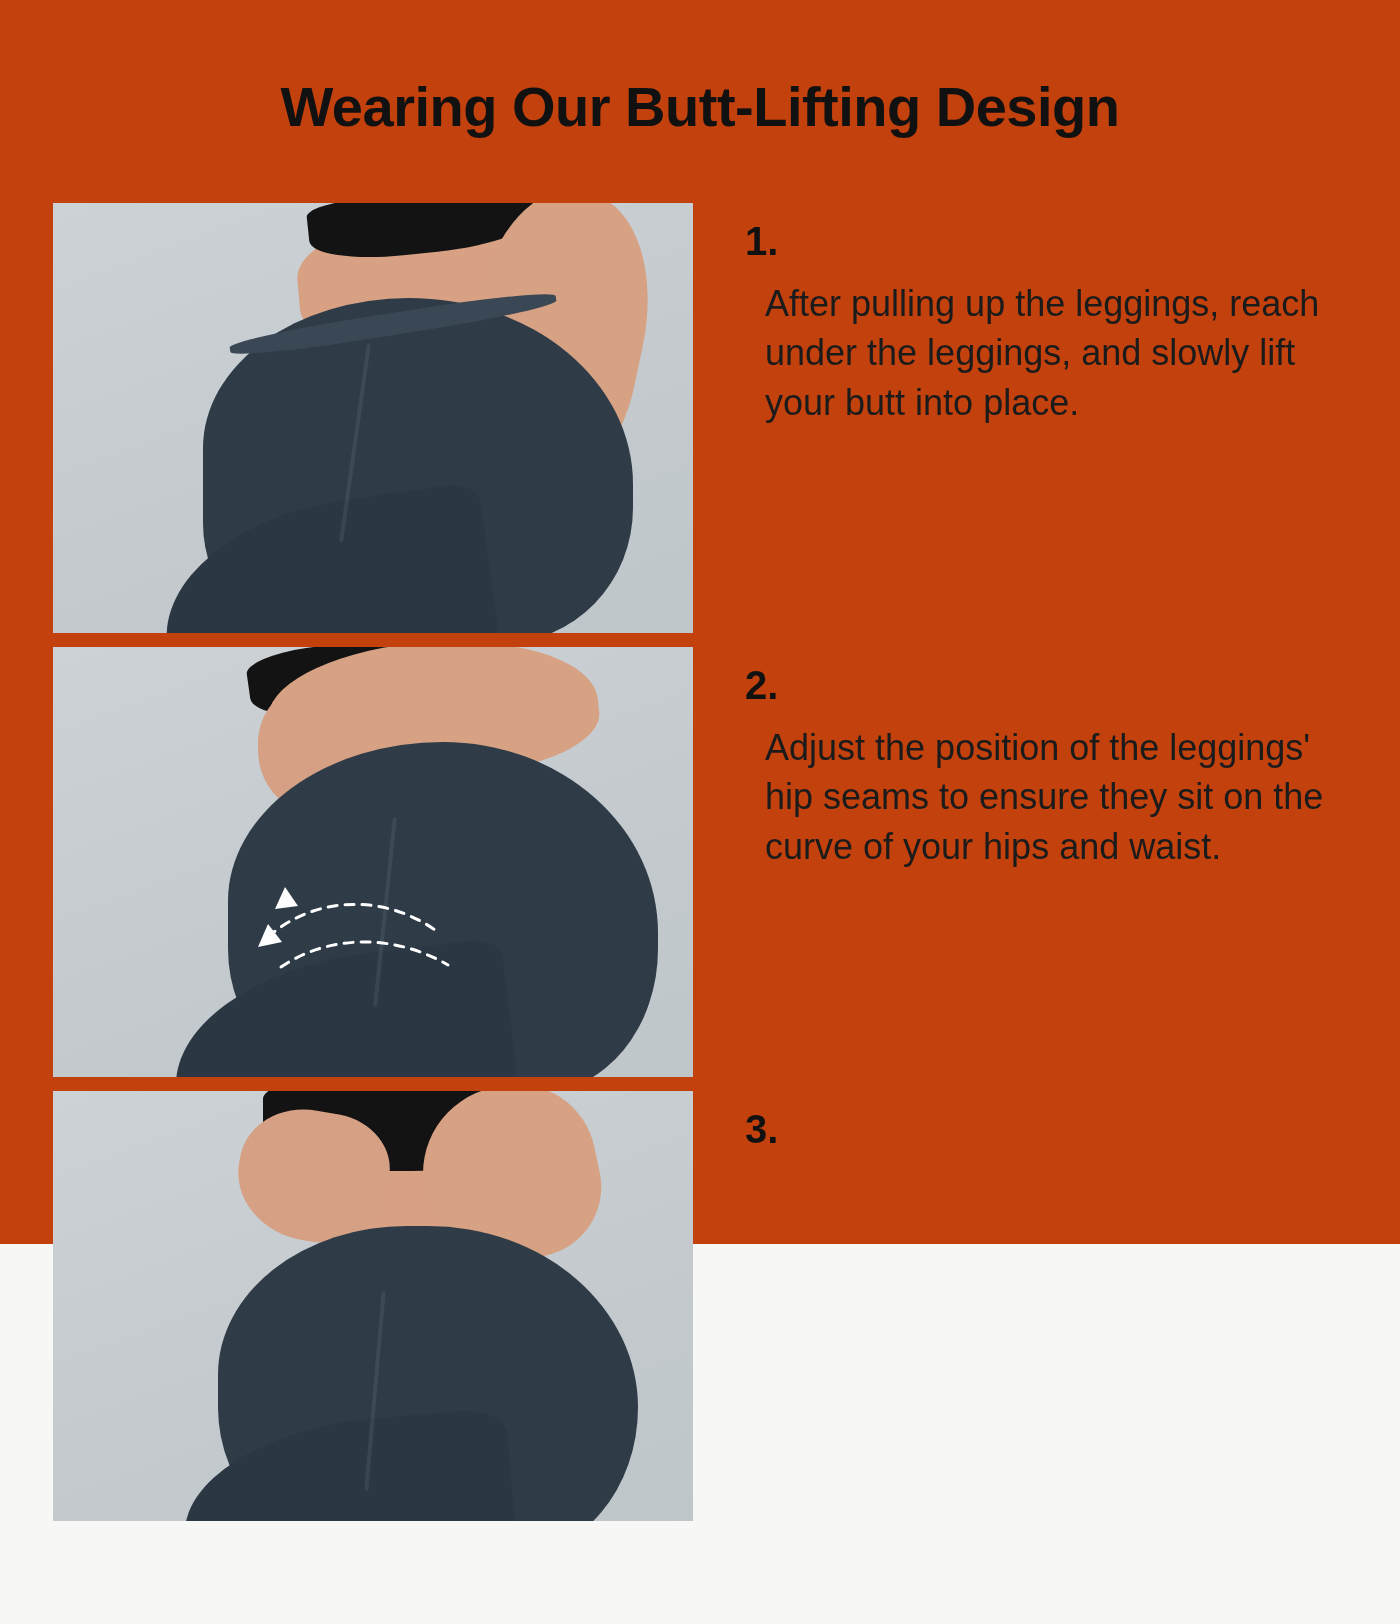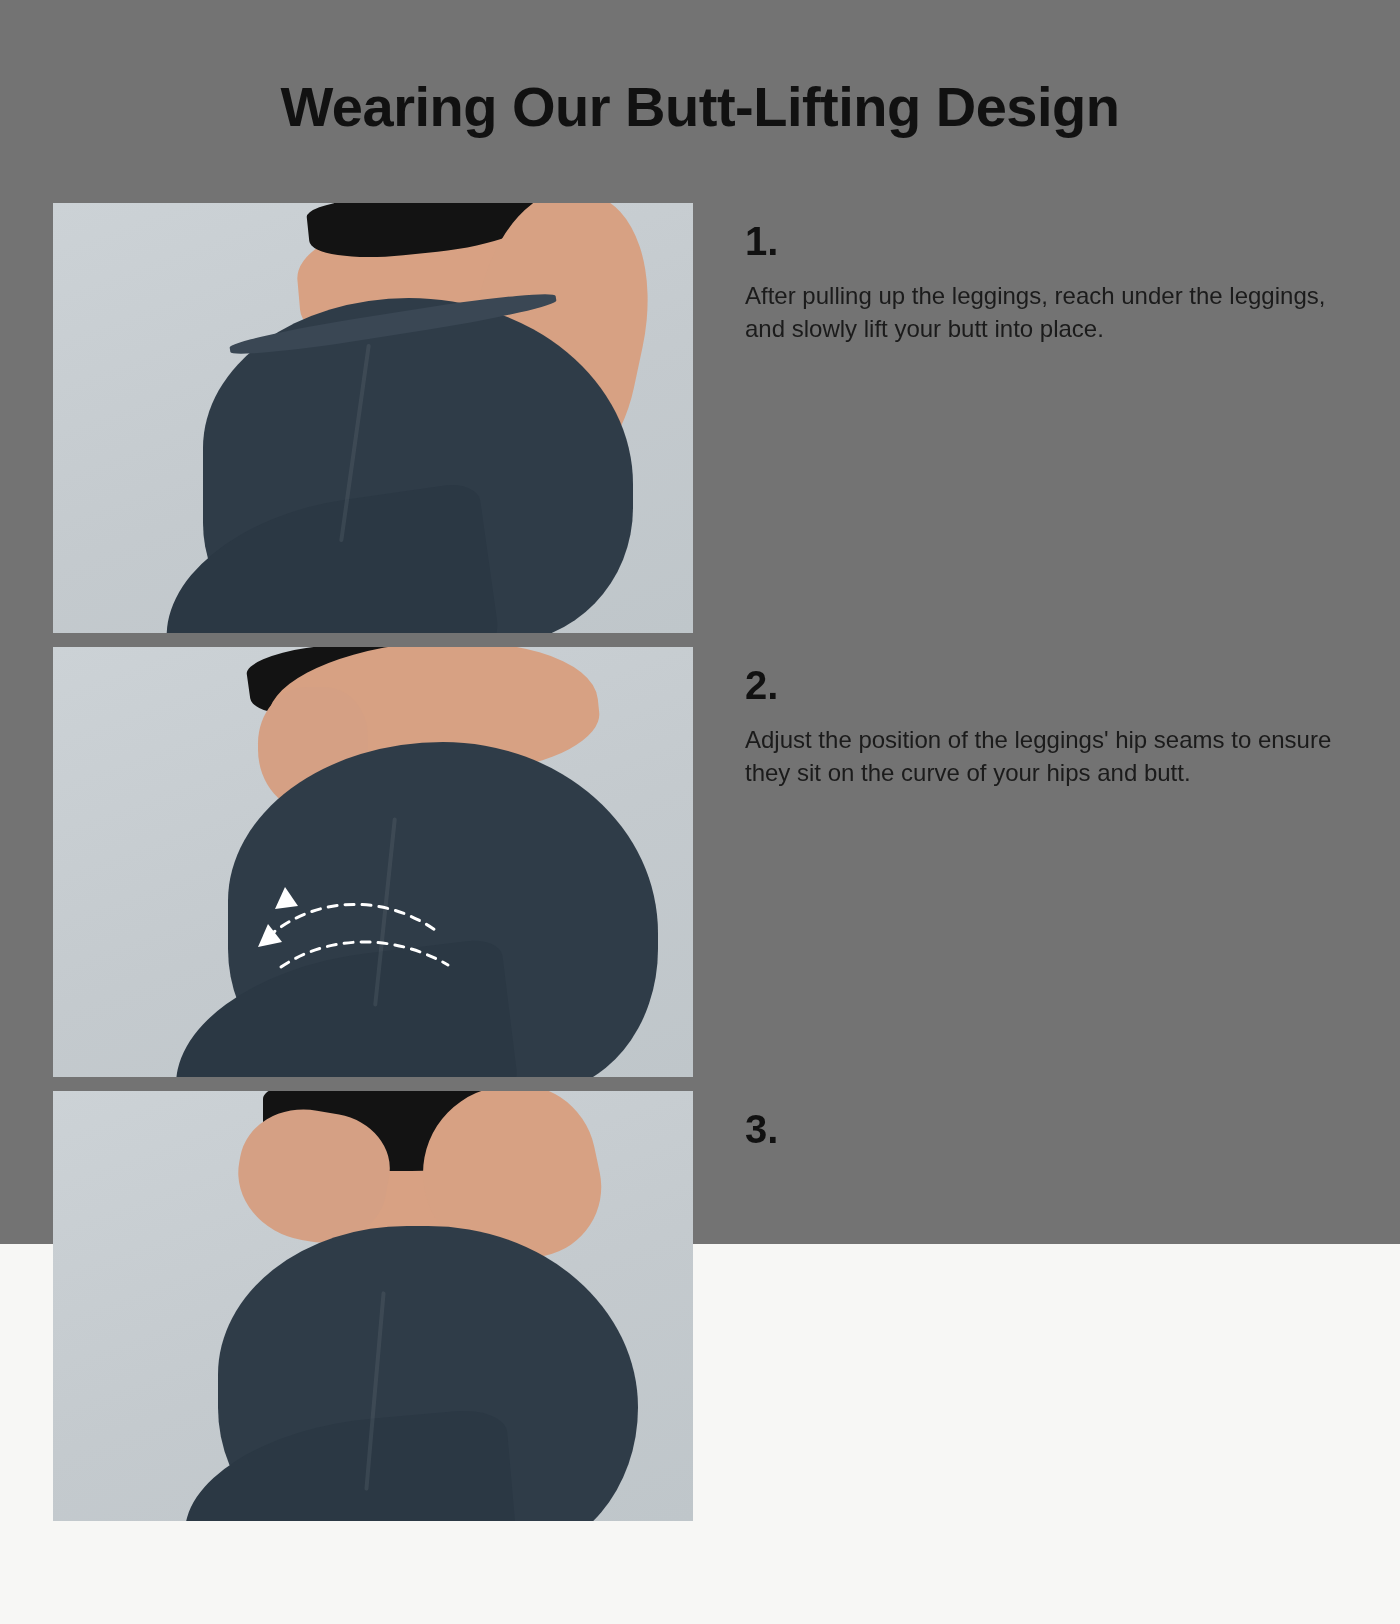--- a/index.html
+++ b/index.html
@@ -11,21 +11,21 @@
     width: 1400px;
     height: 1624px;
     font-family: "Liberation Sans", sans-serif;
     color: #0f0f0f;
     overflow: hidden;
   }
   .page {
     position: relative;
     width: 1400px;
     height: 1244px;
-    background: #737373;
+    background: #c2410c;
     box-sizing: border-box;
   }
   .title {
     text-align: center;
     font-size: 56px;
     font-weight: 700;
     letter-spacing: -0.5px;
     padding-top: 78px;
     line-height: 1.05;
     color: #111111;
@@ -62,24 +62,25 @@
     max-width: 610px;
   }
   .step-num {
     font-size: 40px;
     font-weight: 700;
     line-height: 1;
     margin-bottom: 18px;
     color: #111111;
   }
   .step-body {
-    font-size: 24px;
+    font-size: 36px;
     line-height: 1.38;
     font-weight: 400;
     color: #1b1b1b;
+    margin-left: 20px;
   }
 
   
   .legging {
     position: absolute;
     background: #2e3b47;
   }
   .skin {
     position: absolute;
     background: #d9a283;
@@ -240,21 +241,21 @@
         <div class="seam" style="left:330px; top:170px; width:4px; height:190px; border-radius:2px; transform:rotate(6deg);"></div>
         <svg class="arrows" viewBox="0 0 640 430">
           <path d="M215 290 C 260 250, 330 245, 385 285" fill="none" stroke="#ffffff" stroke-width="3" stroke-dasharray="9 8" stroke-linecap="round"></path>
           <path d="M228 320 C 275 288, 340 286, 395 318" fill="none" stroke="#ffffff" stroke-width="3" stroke-dasharray="9 8" stroke-linecap="round"></path>
           <path d="M205 300 L 215 277 L 229 295 Z" fill="#ffffff"></path>
           <path d="M222 262 L 232 240 L 245 259 Z" fill="#ffffff"></path>
         </svg>
       </div>
       <div class="step-text">
         <div class="step-num">2.</div>
-        <div class="step-body">Adjust the position of the leggings' hip seams to ensure they sit on the curve of your hips and butt.</div>
+        <div class="step-body">Adjust the position of the leggings' hip seams to ensure they sit on the curve of your hips and waist.</div>
       </div>
     </div>
 
     <div class="step">
       <div class="photo">
         <div class="bg"></div>
         <div class="skin f3-torso"></div>
         <div class="top f3-bra"></div>
         <div class="skin f3-arm-r"></div>
         <div class="skin f3-arm-l"></div>

